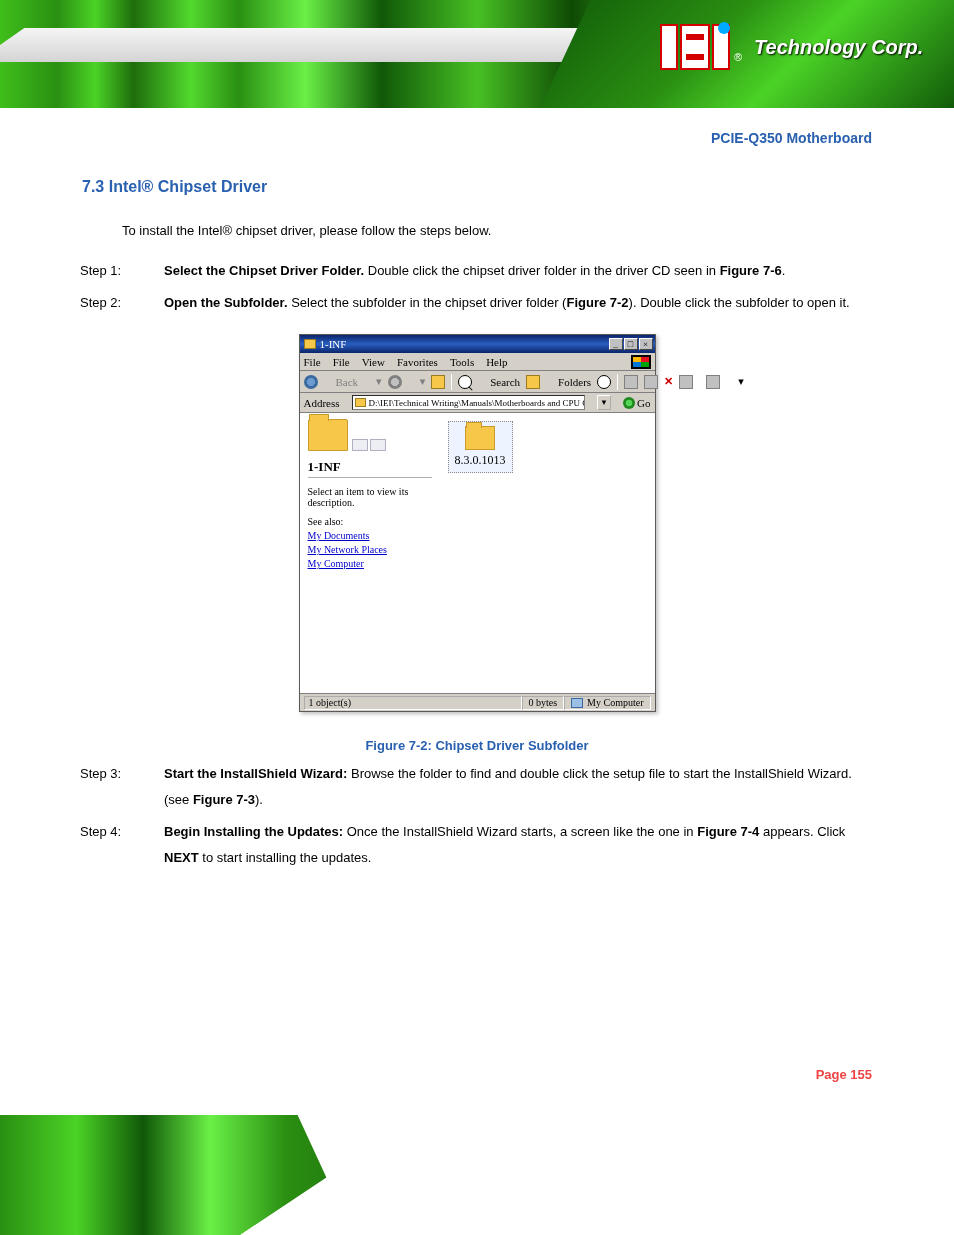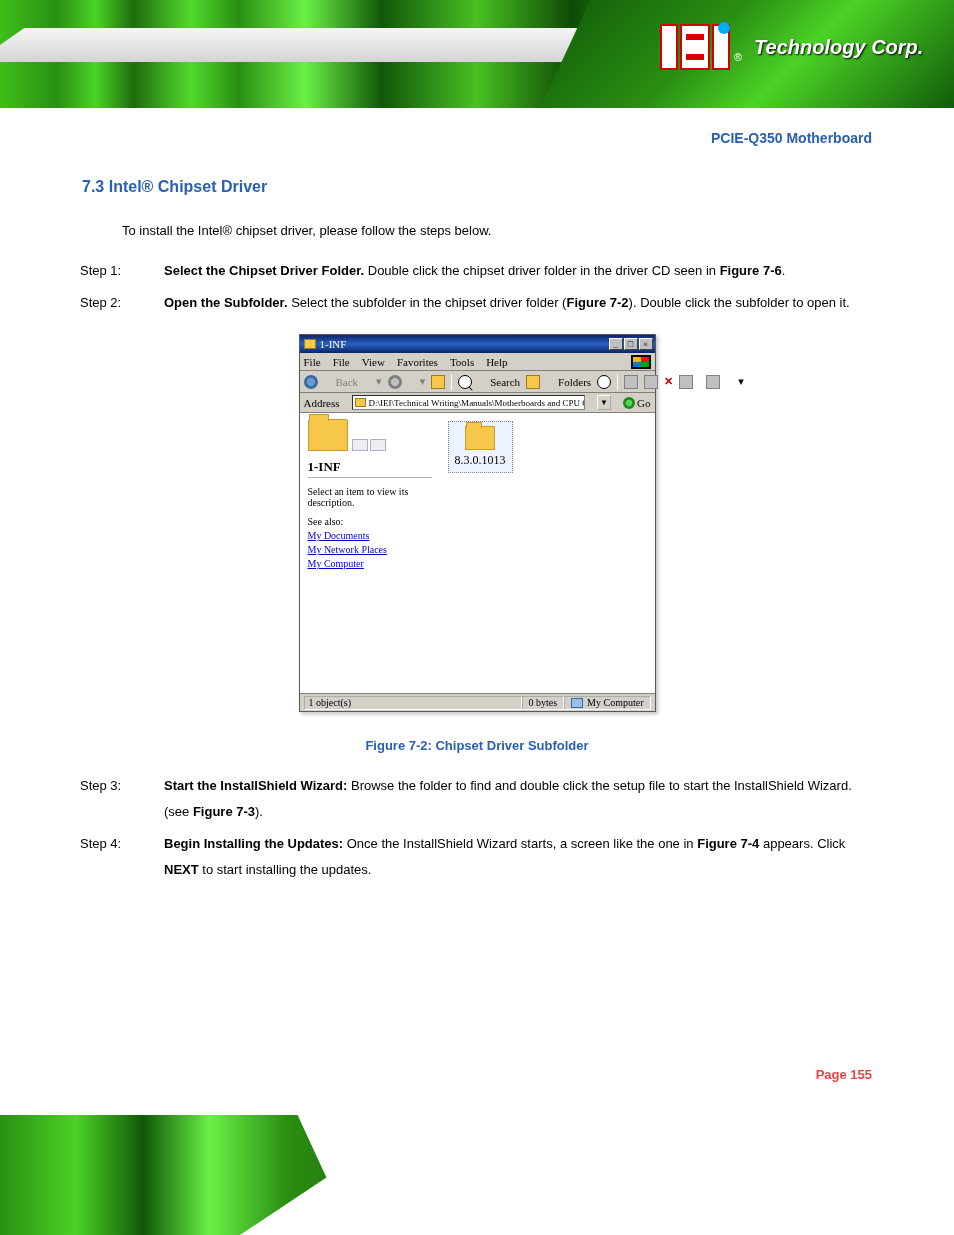--- a/index.html
+++ b/index.html
@@ -236,21 +236,21 @@
   }
   .ex-status .cell{border:1px inset #fff;padding:0 6px;height:14px;line-height:12px;display:flex;align-items:center;gap:4px;}
   .ex-status .left-cell{flex:1;border:1px inset #fff;padding:0 4px;height:14px;line-height:12px;}
   .ex-status .comp-ico{width:12px;height:10px;background:#9cbfe6;border:1px solid #3a6aa0;}
 
   .fig-caption{
     text-align:center;
     font-size:13px;
     font-weight:bold;
     color:#2a60b0;
-    margin-bottom:20px;
+    margin-bottom:8px;
   }
   .page-num{
     position:absolute;
     bottom:13px; right:0;
     font-size:13px;
     font-weight:bold;
     color:#ef4444;
   }
 </style>
 </head>

